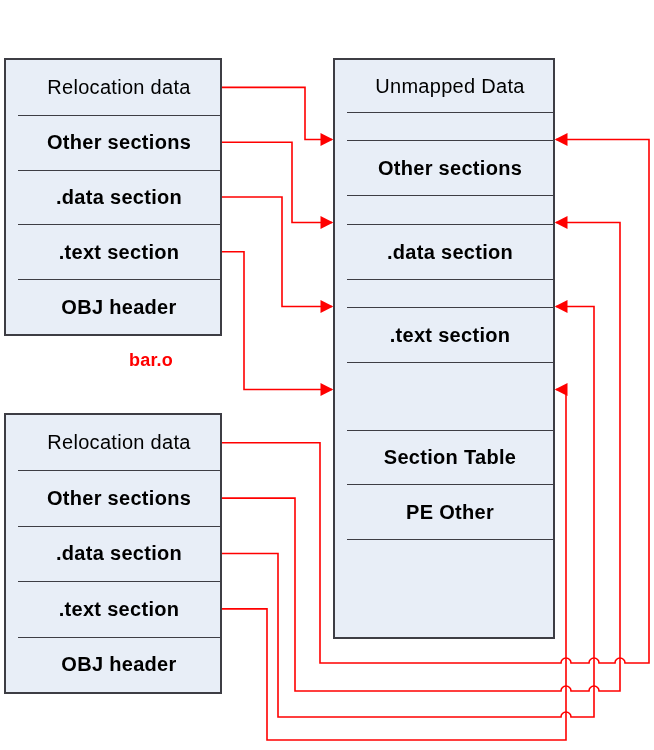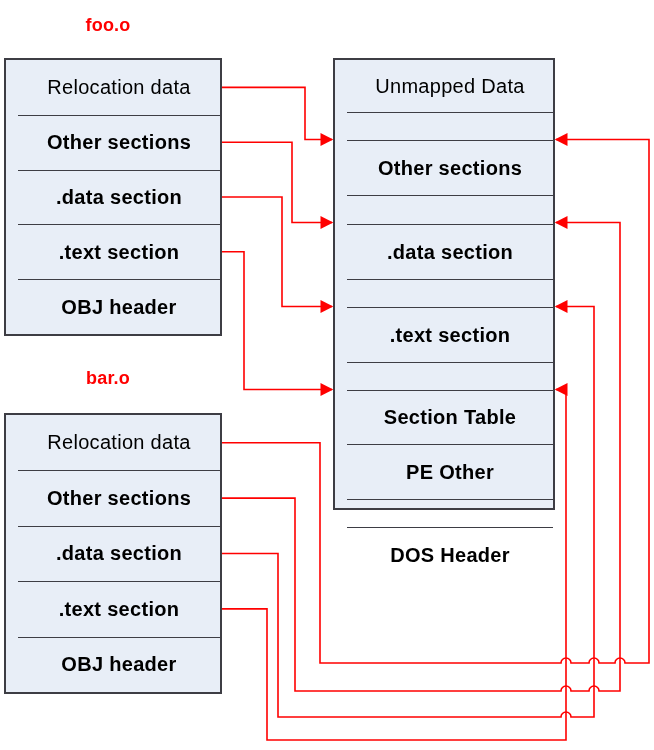--- a/index.html
+++ b/index.html
@@ -68,66 +68,62 @@
       <div class="row" style="height: 54.8px;">
         <span>.data section</span>
       </div>
       <div class="row" style="height: 54.8px;">
         <span>.text section</span>
       </div>
       <div class="row" style="height: 54.8px;">
         <span>OBJ header</span>
       </div>
     </div>
-    <div class="box-title" style="left: 43px; top: 15px; width: 130px;">foo.o</div>
     <div class="box" style="left: 4px; top: 413px; width: 218px; height: 281px;">
       <div class="row" style="height: 55.4px;">
         <span>Relocation data</span>
       </div>
       <div class="row" style="height: 55.4px;">
         <span>Other sections</span>
       </div>
       <div class="row" style="height: 55.4px;">
         <span>.data section</span>
       </div>
       <div class="row" style="height: 55.4px;">
         <span>.text section</span>
       </div>
       <div class="row" style="height: 55.4px;">
         <span>OBJ header</span>
       </div>
     </div>
-    <div class="box-title" style="left: 43px; top: 368px; width: 130px;">bar.o</div>
-    <div class="box" style="left: 333px; top: 58px; width: 222px; height: 452px;">
+    <div class="box-title" style="left: 43px; top: 350px; width: 130px; text-align: right;">bar.o</div>
+    <div class="box" style="left: 333px; top: 58px; width: 222px; height: 581px;">
       <div class="row" style="height: 52px;">
         <span>Unmapped Data</span>
       </div>
       <div class="row" style="height: 28px;"></div>
       <div class="row" style="height: 55px;">
         <span>Other sections</span>
       </div>
       <div class="row" style="height: 29px;"></div>
       <div class="row" style="height: 55px;">
         <span>.data section</span>
       </div>
       <div class="row" style="height: 28px;"></div>
       <div class="row" style="height: 55px;">
         <span>.text section</span>
       </div>
       <div class="row" style="height: 28px;"></div>
-      <div class="row" style="height: 54px;">
+      <div class="row" style="height: 54px; margin-top: 40px;">
         <span>Section Table</span>
       </div>
       <div class="row" style="height: 55px;">
         <span>PE Other</span>
       </div>
       <div class="row" style="height: 28px;"></div>
-      <div class="row" style="height: 55px;">
-        <span>DOS Header</span>
-      </div>
     </div>
     <svg width="654" height="750" id="connector-layer">
       <defs>
         <marker id="arrowhead" viewBox="0 0 10 10" refX="9" refY="5" markerWidth="9" markerHeight="8" orient="auto">
           <path d="M 0 0 L 10 5 L 0 10 Z" fill="#ff0000"></path>
         </marker>
       </defs>
       <path d="M 222 87.4 H 305 V 139.5 H 332" fill="none" stroke="#ff0000" stroke-width="1.6" marker-end="url(#arrowhead)"></path>
       <path d="M 222 142.2 H 292 V 222.5 H 332" fill="none" stroke="#ff0000" stroke-width="1.6" marker-end="url(#arrowhead)"></path>
       <path d="M 222 197 H 282 V 306.5 H 332" fill="none" stroke="#ff0000" stroke-width="1.6" marker-end="url(#arrowhead)"></path>

